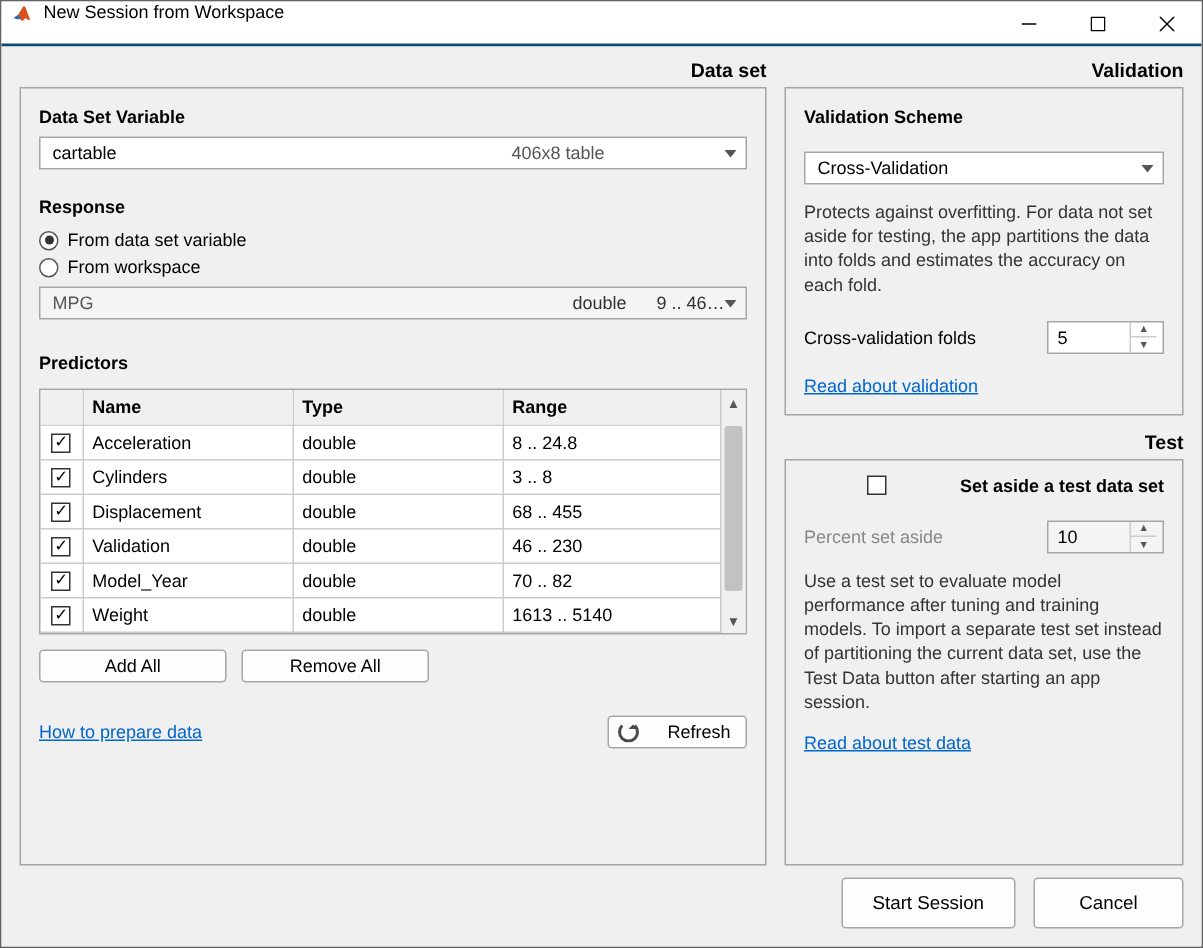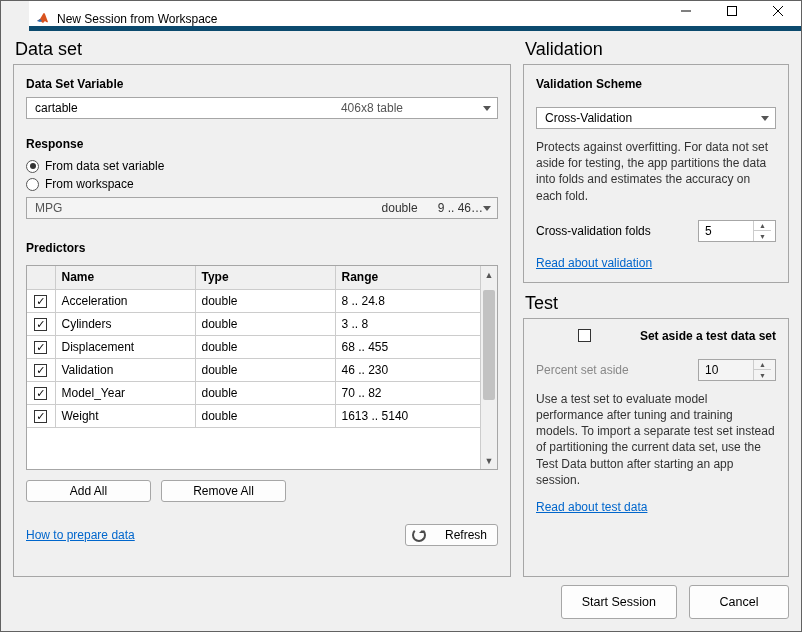--- a/index.html
+++ b/index.html
@@ -15,24 +15,23 @@
   }
   .window {
     width: 802px; height: 632px;
     border: 1px solid #616161;
     background: #f0f0f0;
     display: flex; flex-direction: column;
   }
   .titlebar {
     height: 30px;
     background: #fff;
-    border-bottom: 5px solid #0c4a6e;
-    display:flex; align-items:flex-end;
+    border-bottom: 2px solid #0c4a6e;
+    display:flex; align-items:flex-start;
     padding: 0 0 0 6px;
-    margin-left: 28px;
   }
   .titlebar .logo {
     width:16px; height:16px; margin-right:6px;
   }
   .titlebar .title { flex:0 0 auto; font-size:12px; }
   .titlebar .spacer { flex:1; }
   .win-btn {
     width:46px; height:30px; display:flex; align-items:center; justify-content:center;
     font-size:12px; cursor:default;
   }
@@ -42,21 +41,21 @@
     display:flex; flex-direction:column;
     background:#f0f0f0;
   }
   .cols {
     flex:1; display:flex; gap:12px; min-height:0;
   }
   .col-left { flex: 1 1 500px; display:flex; flex-direction:column; min-width:0;}
   .col-right { flex: 0 0 266px; display:flex; flex-direction:column; }
 
   h2.section {
-    font-size:18px; font-weight:normal; margin: 0 0 4px 2px;
+    font-size:13px; font-weight:bold; margin: 0 0 4px 2px; text-align: right;
   }
   .panel {
     border:1px solid #a6a6a6;
     background:#f0f0f0;
     padding:10px 12px 12px 12px;
   }
   .panel + h2.section { margin-top:10px; }
   .sub-label {
     font-size:12px; font-weight:bold; margin: 2px 0 6px 0;
   }
@@ -79,21 +78,21 @@
   .radio-row { display:flex; align-items:center; gap:6px; margin:2px 0; font-size:12px;}
   .radio {
     width:13px;height:13px;border:1px solid #555;border-radius:50%;
     display:inline-flex;align-items:center;justify-content:center;background:#fff;
   }
   .radio.checked::after{
     content:""; width:6px;height:6px;border-radius:50%;background:#333;
   }
 
   .predictors-wrap {
-    border:1px solid #a6a6a6; background:#fff; height:205px;
+    border:1px solid #a6a6a6; background:#fff; height:164px;
     margin-top:4px; display:flex; position:relative;
   }
   .ptable { flex:1; overflow:hidden; }
   table { border-collapse:collapse; width:100%; font-size:12px; }
   th, td { border:1px solid #ccc; padding:3px 6px; text-align:left; height:23px;}
   thead th {
     background:#f0f0f0; font-weight:bold; position:sticky; top:0;
     border-top:none;
   }
   th:first-child, td:first-child {

